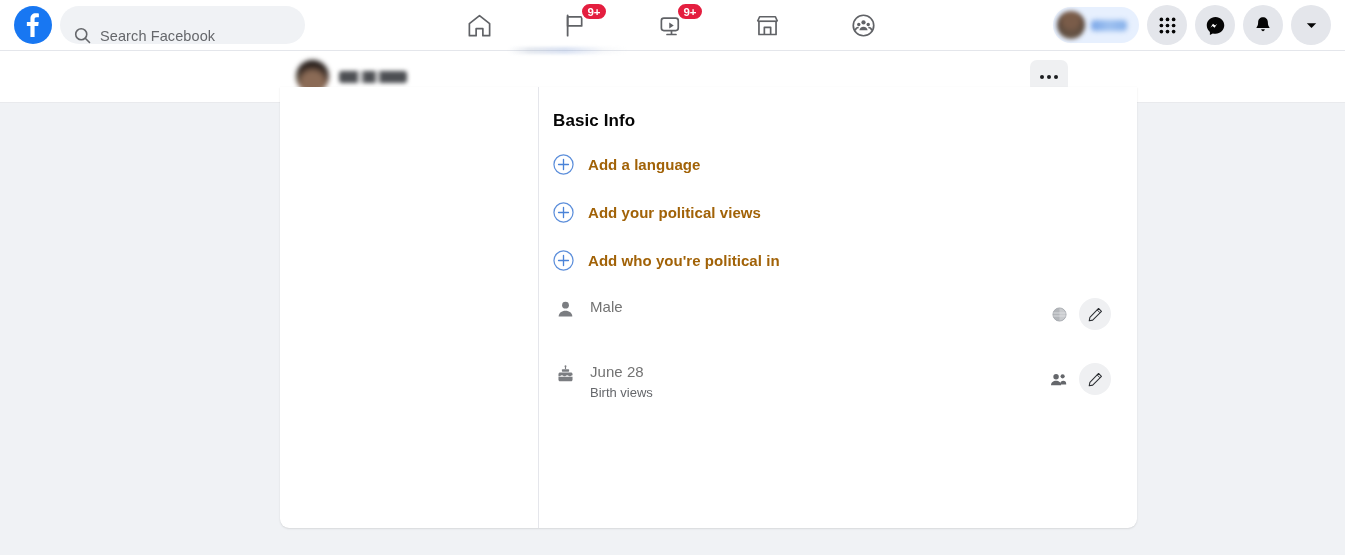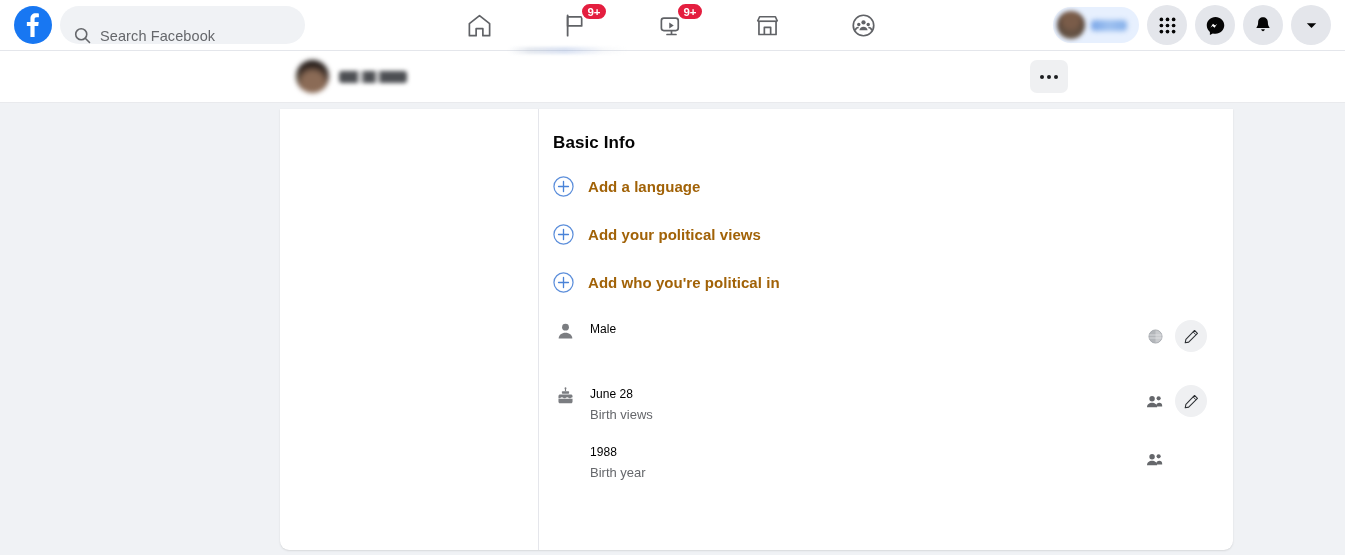--- a/index.html
+++ b/index.html
@@ -237,22 +237,22 @@
     width: 4px; height: 4px;
     border-radius: 50%;
     background: #1c1e21;
     display: block;
   }
 
   
   .card {
     position: absolute;
     left: 280px;
-    top: 109px;
-    width: 953px;
+    top: 87px;
+    width: 857px;
     height: 441px;
     background: #ffffff;
     border-radius: 0 0 9px 9px;
     box-shadow: 0 1px 2px rgba(0,0,0,.10), 0 0 1px rgba(0,0,0,.06);
     display: flex;
     overflow: hidden;
   }
 
   .card-left {
     width: 259px;
@@ -309,22 +309,22 @@
     padding-top: 3px;
     display: flex;
     justify-content: center;
   }
   .info-icon svg { display: block; }
   .info-text {
     padding-left: 13px;
     flex: 1;
   }
   .info-value {
-    font-size: 12px;
-    color: #000000;
+    font-size: 15px;
+    color: #737373;
     line-height: 20px;
     letter-spacing: .05px;
   }
   .info-sub {
     font-size: 13px;
     color: #65676b;
     line-height: 18px;
     margin-top: 2px;
   }
   .info-actions {
@@ -565,31 +565,15 @@
         </svg>
         <button class="edit-btn">
           <svg width="17" height="17" viewBox="0 0 20 20">
             <path d="M13.6 2.9 17 6.3 6.7 16.6 2.6 17.4l.8-4.1z" fill="none" stroke="#2c2f33" stroke-width="1.25" stroke-linejoin="round"></path>
             <path d="M11.9 4.6 15.3 8" stroke="#2c2f33" stroke-width="1.1"></path>
           </svg>
         </button>
       </div>
     </div>
 
-    <div class="info-row" style="min-height:46px;margin-bottom:0;">
-      <div class="info-icon"></div>
-      <div class="info-text">
-        <div class="info-value">1988</div>
-        <div class="info-sub">Birth year</div>
-      </div>
-      <div class="info-actions">
-        <svg class="audience-icon" width="17" height="15" viewBox="0 0 18 16">
-          <circle cx="6.4" cy="5" r="2.9" fill="#65676b"></circle>
-          <path d="M1 14.2c0-3 2.4-4.8 5.4-4.8s5.4 1.8 5.4 4.8z" fill="#65676b"></path>
-          <circle cx="13.4" cy="4.6" r="2.2" fill="#65676b"></circle>
-          <path d="M10.6 13.4c0-2.4 1.4-4 3.6-4 1.8 0 3 1.1 3 3.1v.9z" fill="#65676b"></path>
-        </svg>
-        <div class="spacer-btn"></div>
-      </div>
-    </div>
 
   </div>
 </div>
 
 </body></html>

